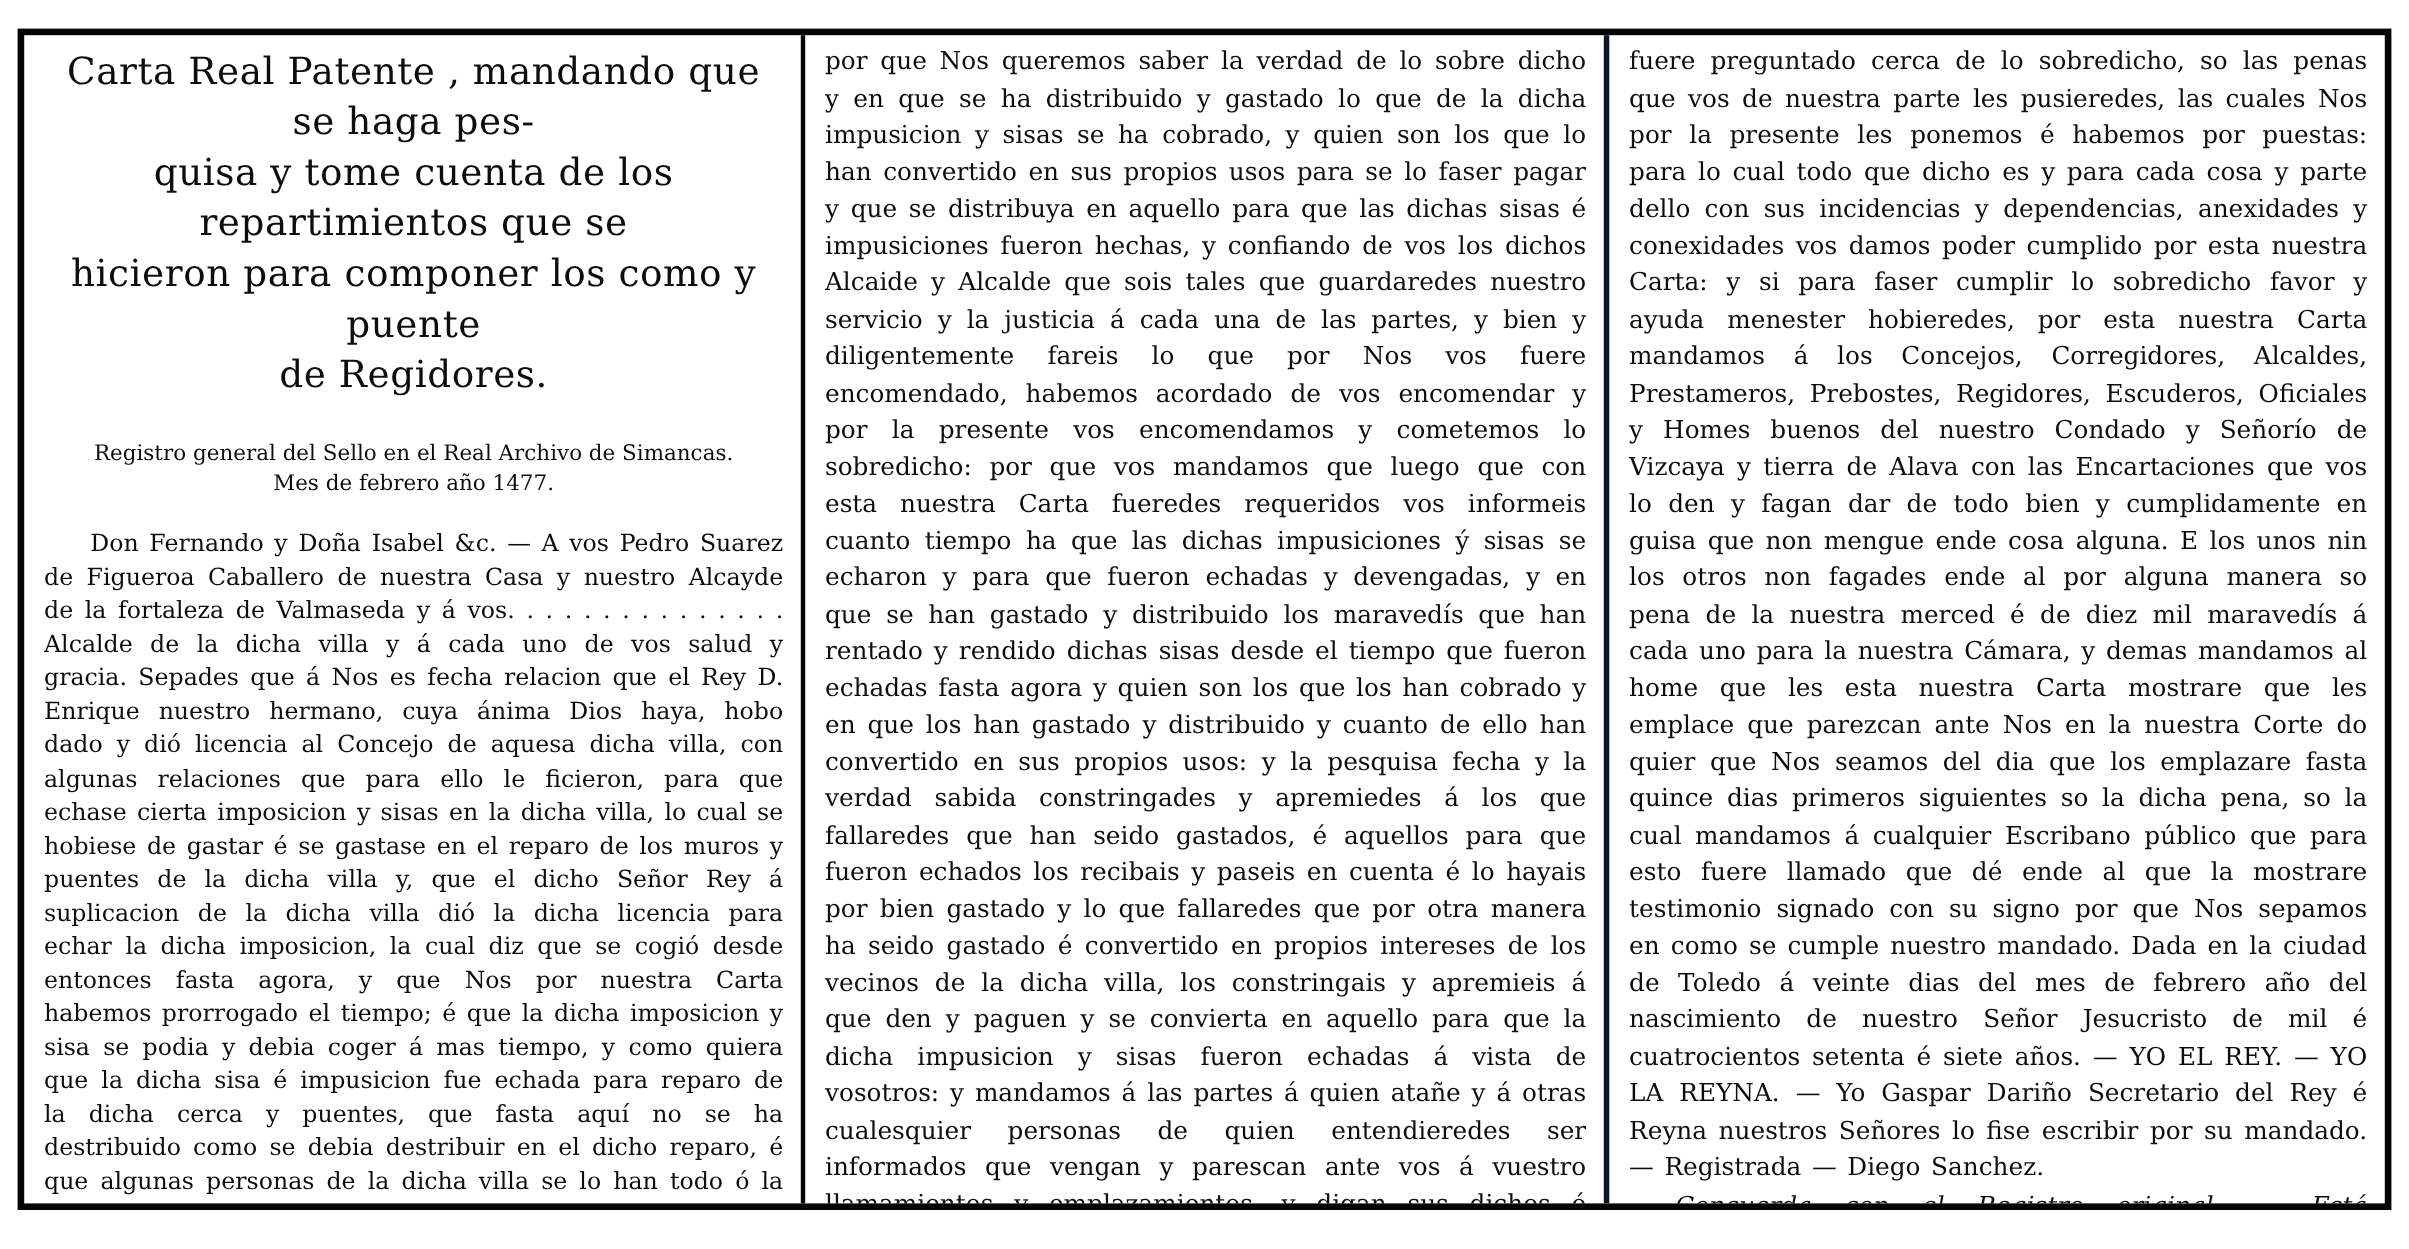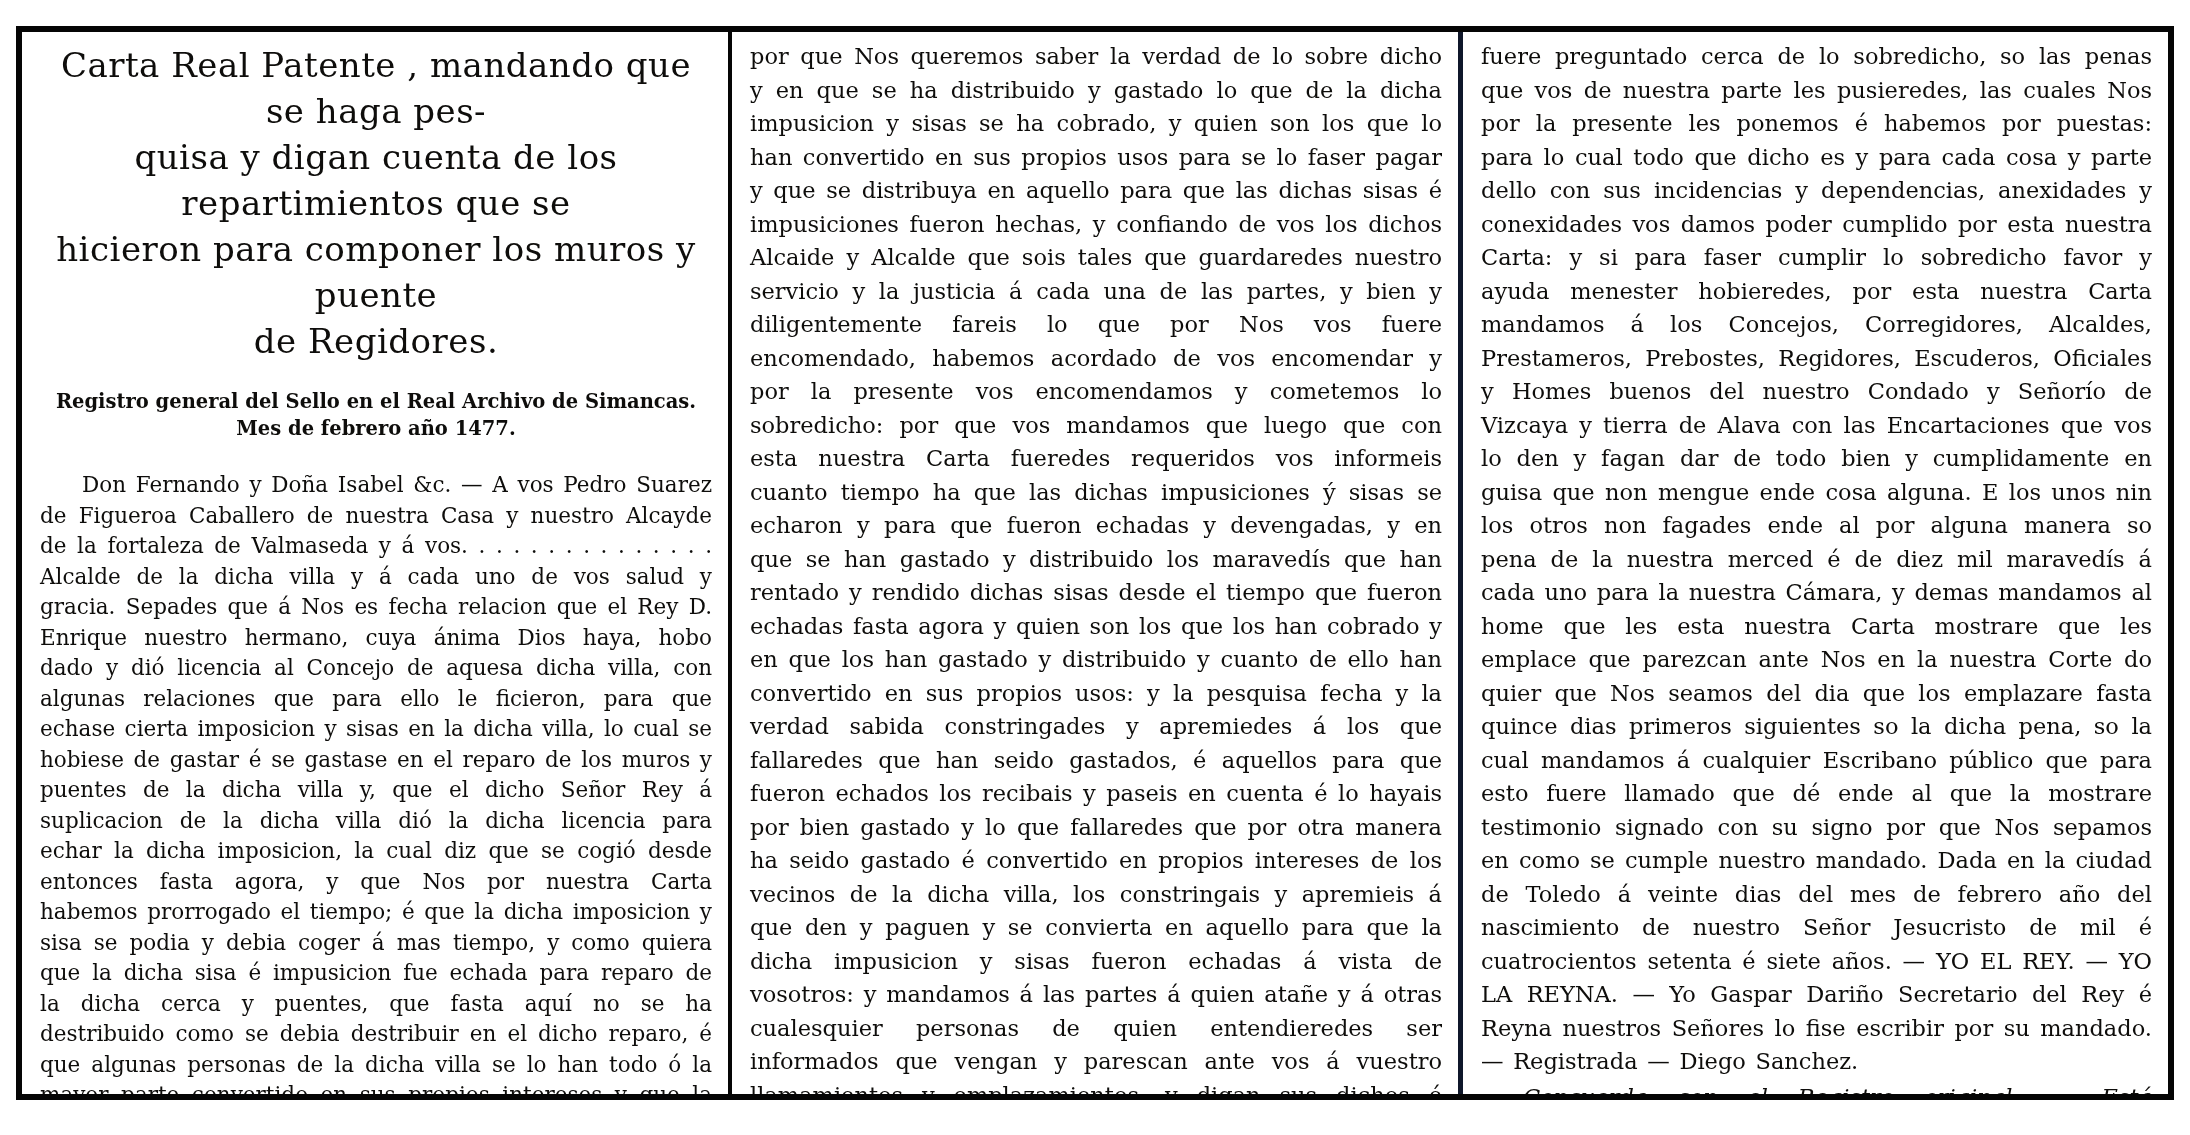--- a/index.html
+++ b/index.html
@@ -41,24 +41,24 @@
 
   .doc-title {
     font-size: 34px;
     line-height: 46px;
     text-align: center;
     letter-spacing: 0.5px;
     margin-top: 2px;
   }
   .doc-subtitle {
     font-size: 19.5px;
-    font-weight: bold;
+    font-weight: normal;
     line-height: 27px;
     text-align: center;
-    margin-top: 24px;
+    margin-top: 34px;
   }
   .body-text {
     font-size: 21.5px;
     line-height: 30.5px;
     text-align: justify;
     word-spacing: 2.5px;
     margin: 0;
   }
   .col-1 .body-text { margin-top: 28px; }
   .col-2 .body-text,
@@ -75,22 +75,22 @@
 </style>
 </head>
 <body>
 
 <div class="scan-page">
   <div class="frame">
 
     <div class="col col-1">
       <div class="doc-title">
         <div>Carta Real Patente , mandando que se haga pes-</div>
-        <div>quisa y digan cuenta de los repartimientos que se</div>
-        <div>hicieron para componer los muros y puente</div>
+        <div>quisa y tome cuenta de los repartimientos que se</div>
+        <div>hicieron para componer los como y puente</div>
         <div>de Regidores.</div>
       </div>
       <div class="doc-subtitle">
         <div>Registro general del Sello en el Real Archivo de Simancas.</div>
         <div>Mes de febrero año 1477.</div>
       </div>
       <p class="body-text indent">Don Fernando y Doña Isabel &amp;c. — A vos Pedro Suarez de Figueroa Caballero de nuestra Casa y nuestro Alcayde de la fortaleza de Valmaseda y á vos. . . . . . . . . . . . . . . Alcalde de la dicha villa y á cada uno de vos salud y gracia. Sepades que á Nos es fecha relacion que el Rey D. Enrique nuestro hermano, cuya ánima Dios haya, hobo dado y dió licencia al Concejo de aquesa dicha villa, con algunas relaciones que para ello le ficieron, para que echase cierta imposicion y sisas en la dicha villa, lo cual se hobiese de gastar é se gastase en el reparo de los muros y puentes de la dicha villa y, que el dicho Señor Rey á suplicacion de la dicha villa dió la dicha licencia para echar la dicha imposicion, la cual diz que se cogió desde entonces fasta agora, y que Nos por nuestra Carta habemos prorrogado el tiempo; é que la dicha imposicion y sisa se podia y debia coger á mas tiempo, y como quiera que la dicha sisa é impusicion fue echada para reparo de la dicha cerca y puentes, que fasta aquí no se ha destribuido como se debia destribuir en el dicho reparo, é que algunas personas de la dicha villa se lo han todo ó la mayor parte convertido en sus propios intereses y que la impusicion y sisas se echó, y que los dichos muros y puentes se quedaron por reparar, de lo cual á Nos ha recrecido deservicio y á la dicha villa y vecinos y moradores de ella daño; y</p>
     </div>
 
     <div class="col col-2">

